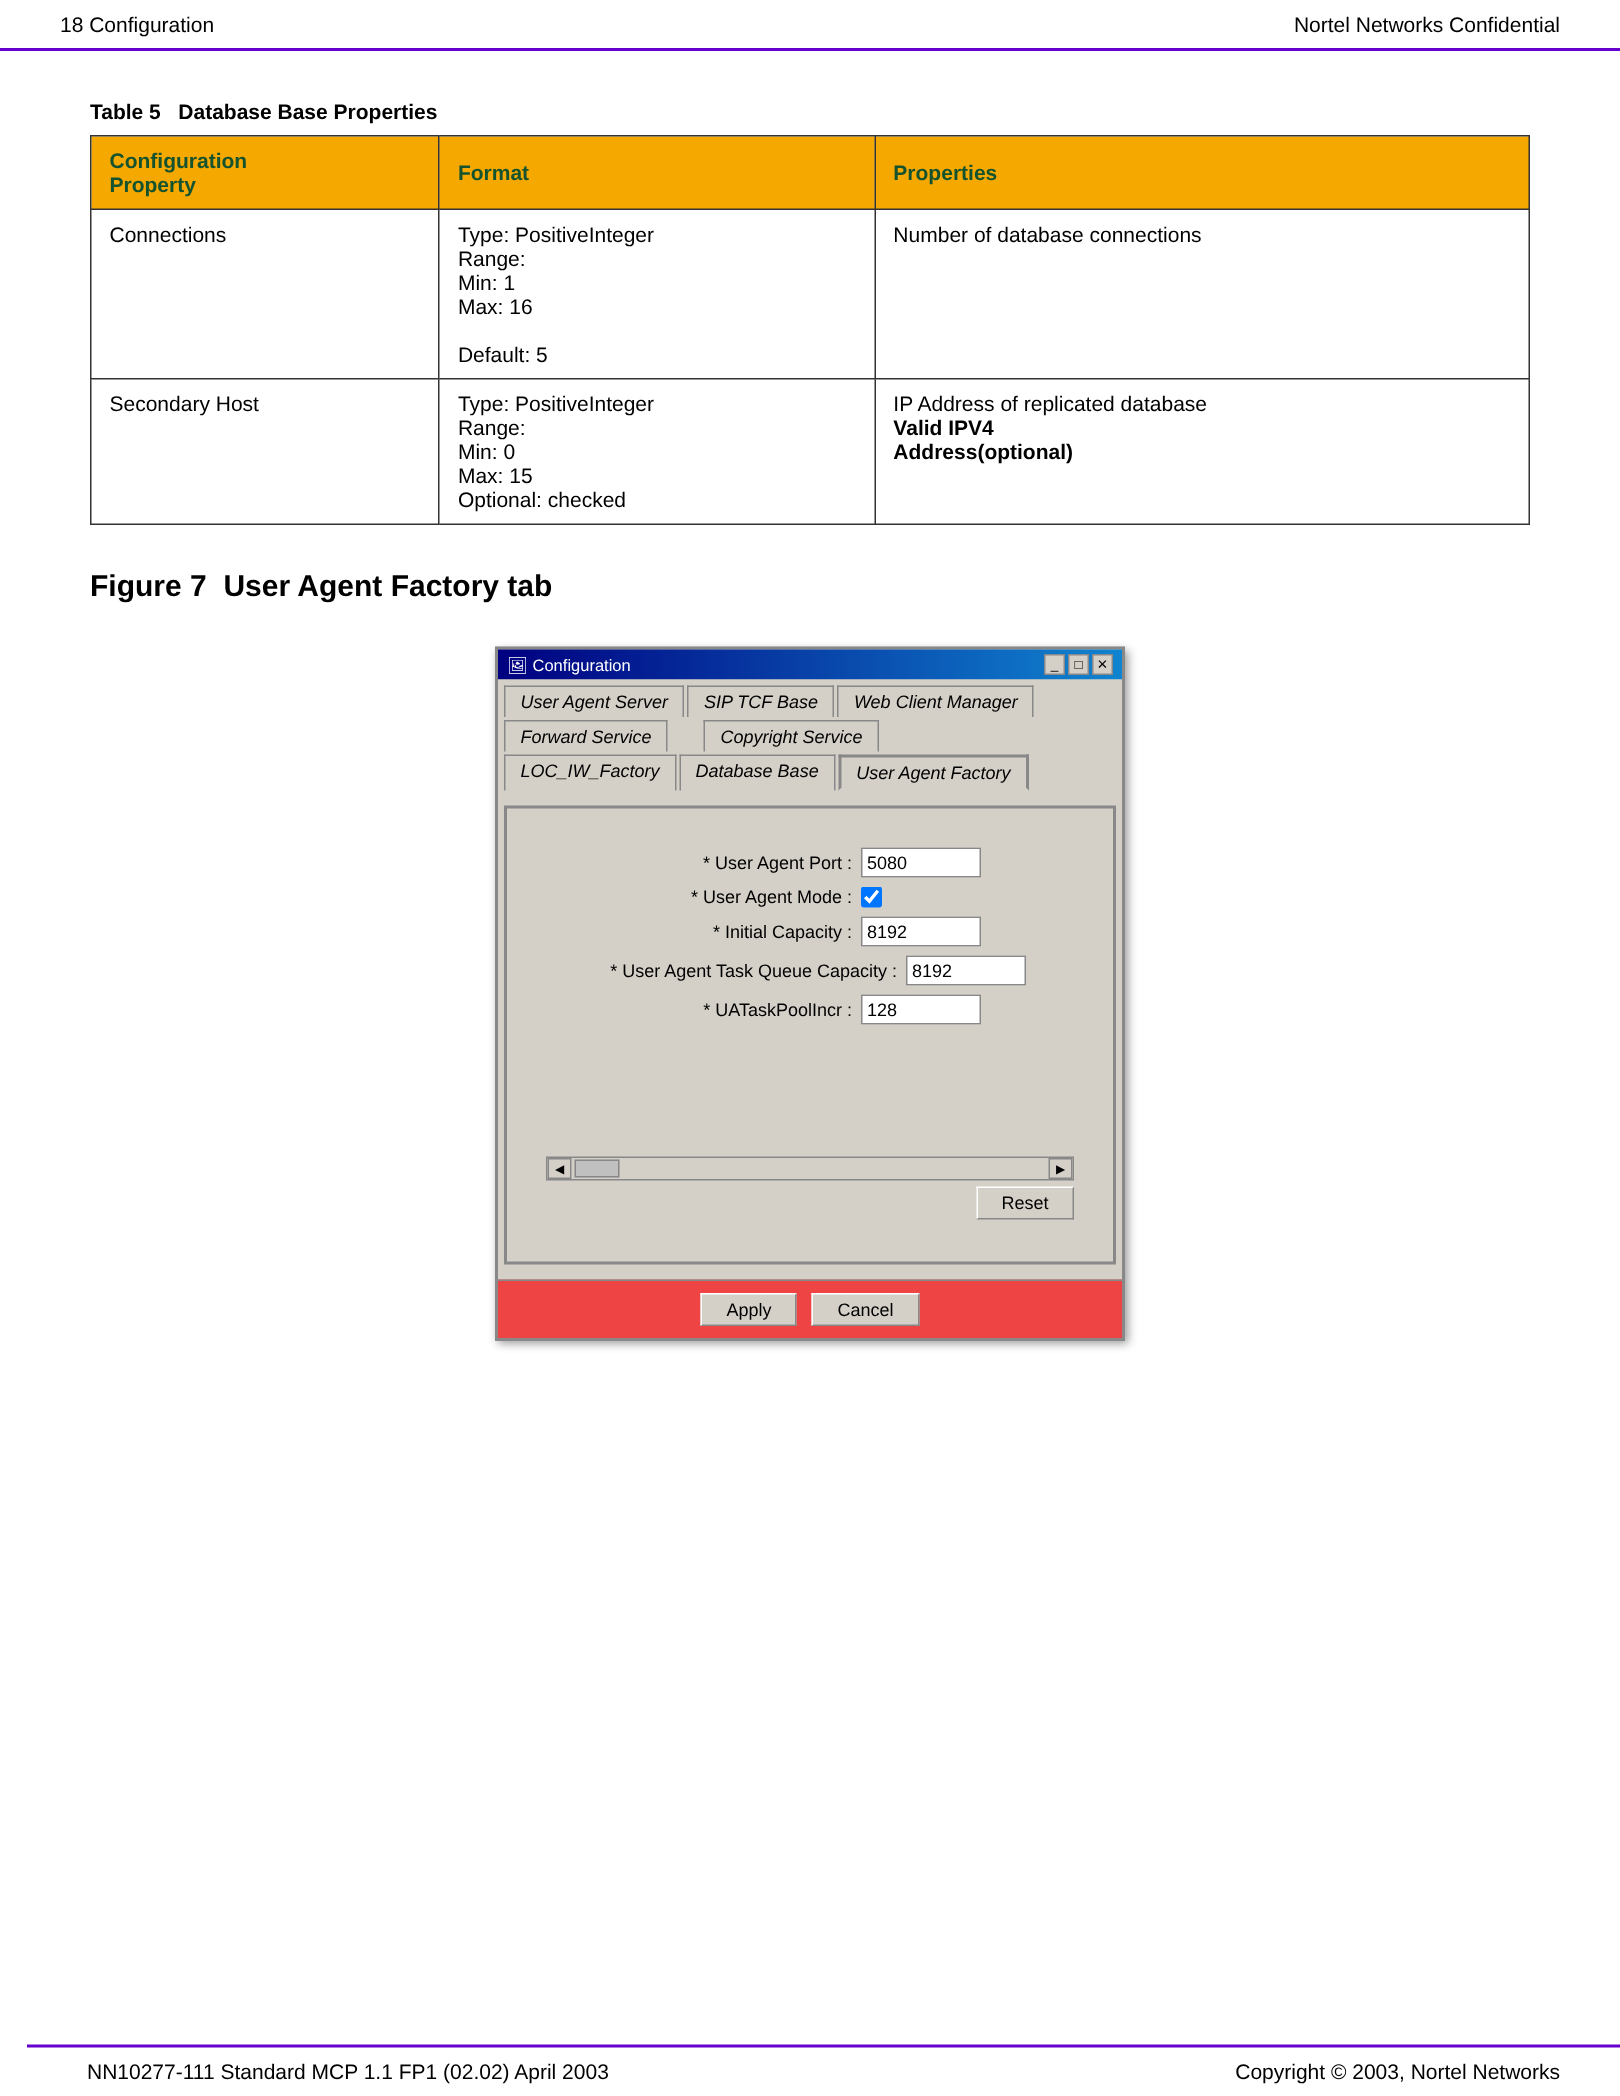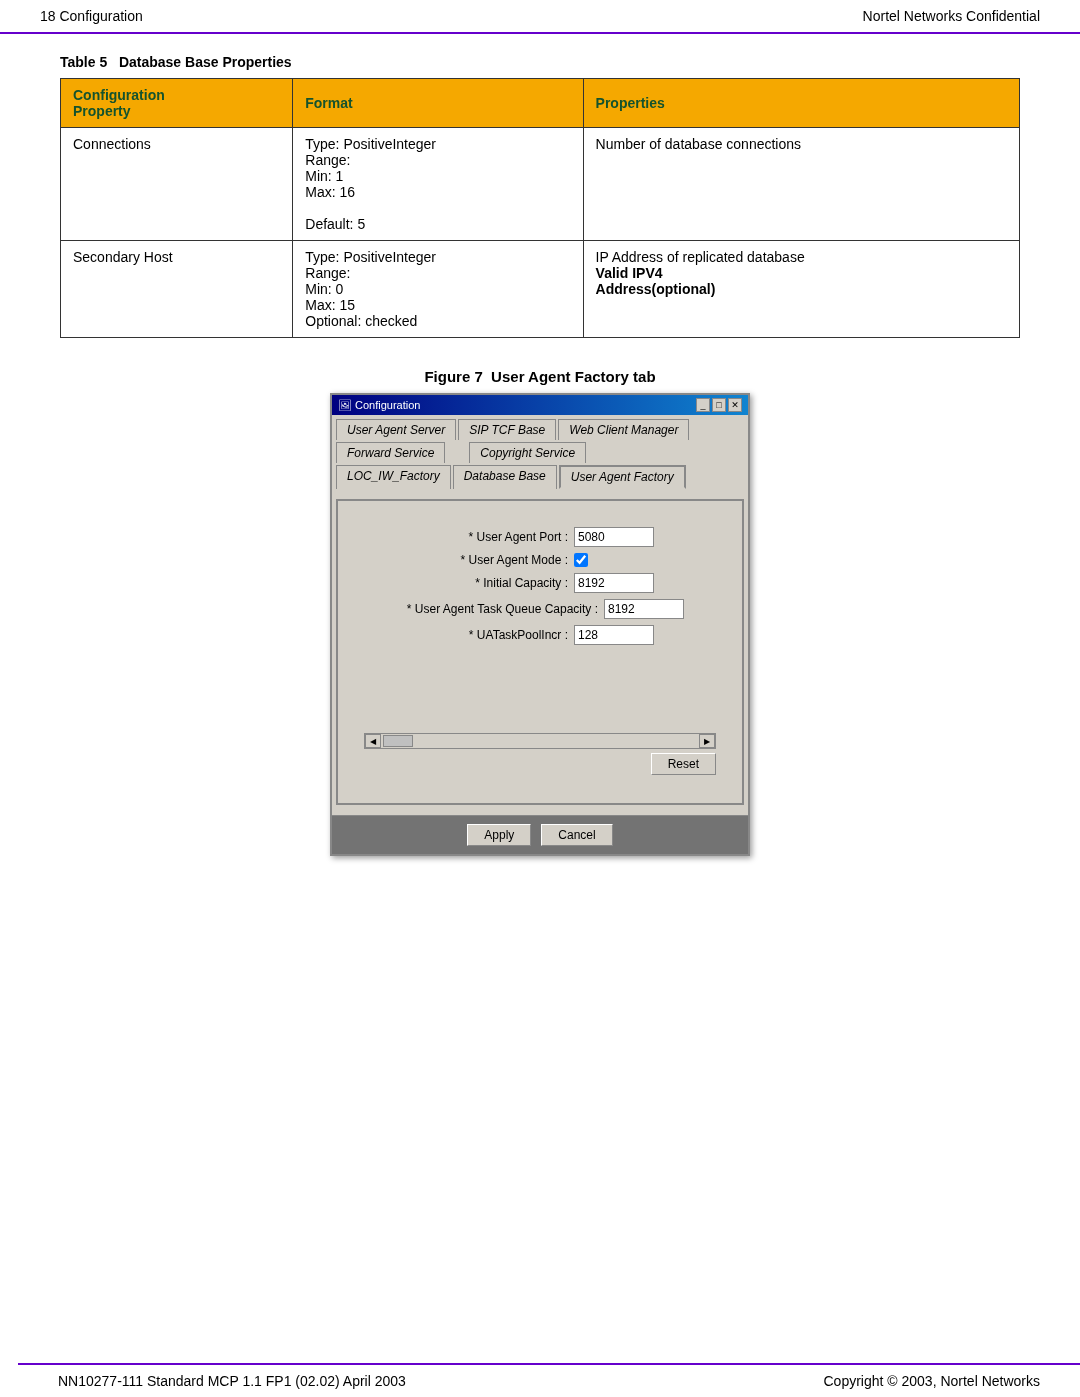--- a/index.html
+++ b/index.html
@@ -25,20 +25,21 @@
     
     .main-content {
       padding: 20px 60px;
     }
 
     
     .table-title {
       font-size: 14px;
       font-weight: bold;
       margin-bottom: 8px;
+      margin-top: 12px;
     }
 
     
     .props-table {
       width: 100%;
       border-collapse: collapse;
       border: 1.5px solid #333;
       margin-bottom: 30px;
     }
     .props-table th {
@@ -54,23 +55,23 @@
       padding: 8px 12px;
       vertical-align: top;
       border: 1.5px solid #333;
       font-size: 14px;
     }
     .bold-text { font-weight: bold; }
 
     
     .figure-caption {
       font-weight: bold;
-      font-size: 15px;
-      margin-bottom: 8px;
-      text-align: center;
+      font-size: 20px;
+      margin-bottom: 28px;
+      text-align: left;
     }
 
     
     .dialog-window {
       border: 2px solid #888;
       background: #d4d0c8;
       width: 420px;
       margin: 0 auto;
       box-shadow: 2px 2px 6px rgba(0,0,0,0.4);
     }
@@ -221,21 +222,21 @@
       cursor: pointer;
       min-width: 60px;
     }
 
     
     .dialog-footer {
       display: flex;
       justify-content: center;
       gap: 10px;
       padding: 8px;
-      background: #737373;
+      background: #ef4444;
       border-top: 1px solid #888;
     }
 
     
     .page-footer {
       position: absolute;
       bottom: 0;
       left: 18px;
       right: 0;
       display: flex;

